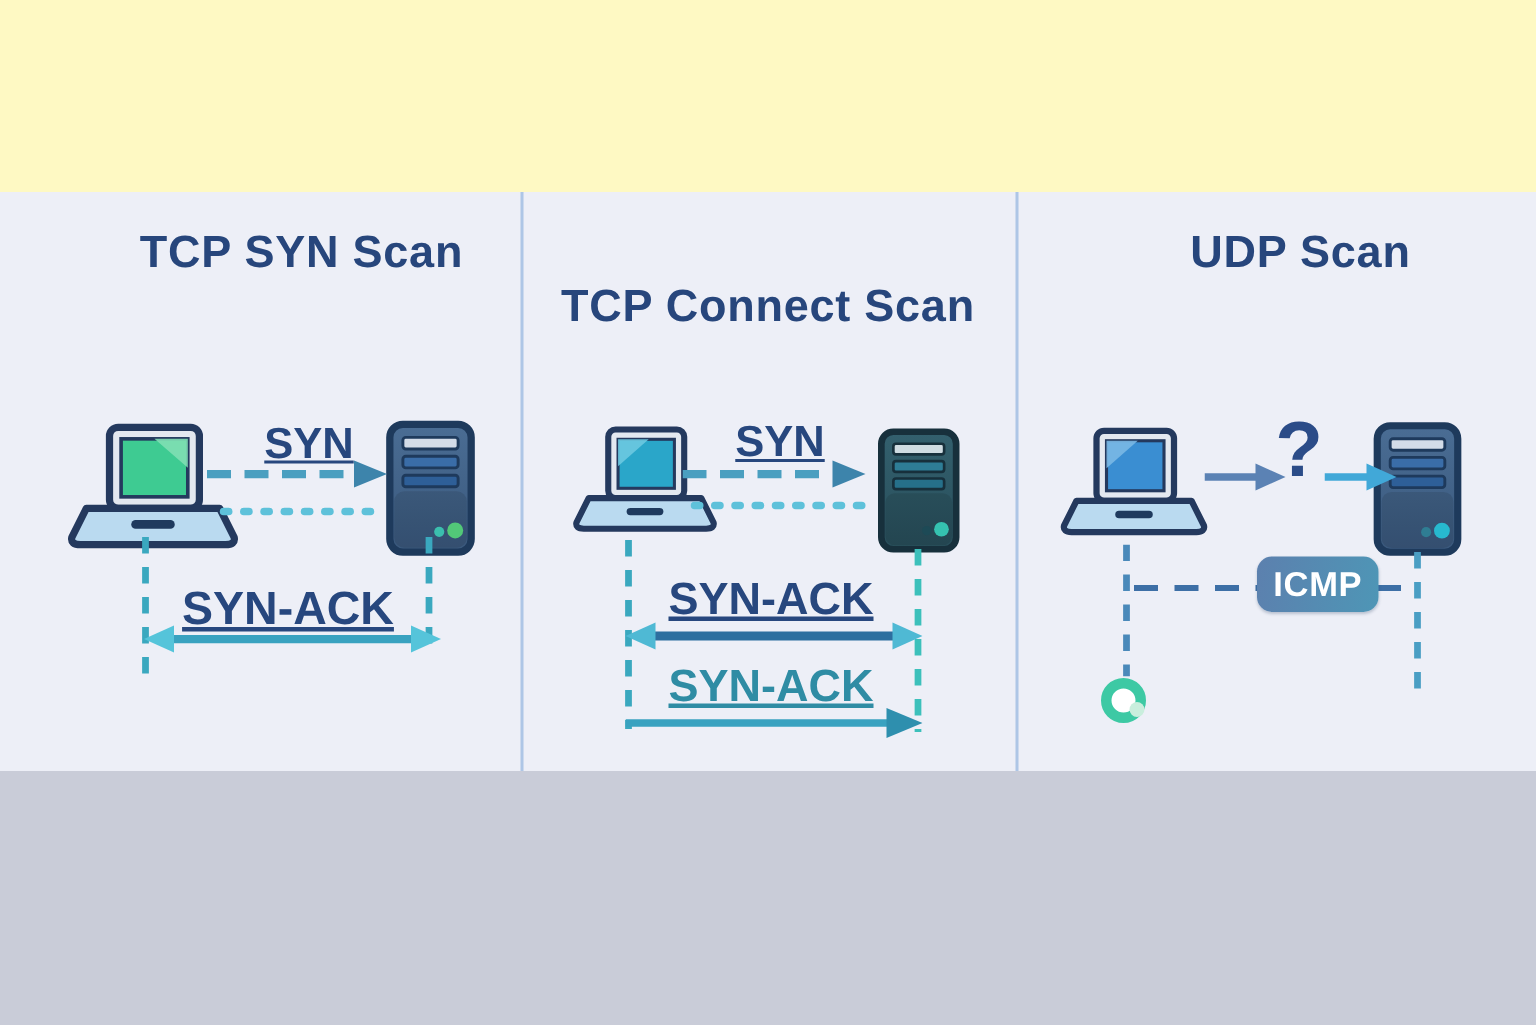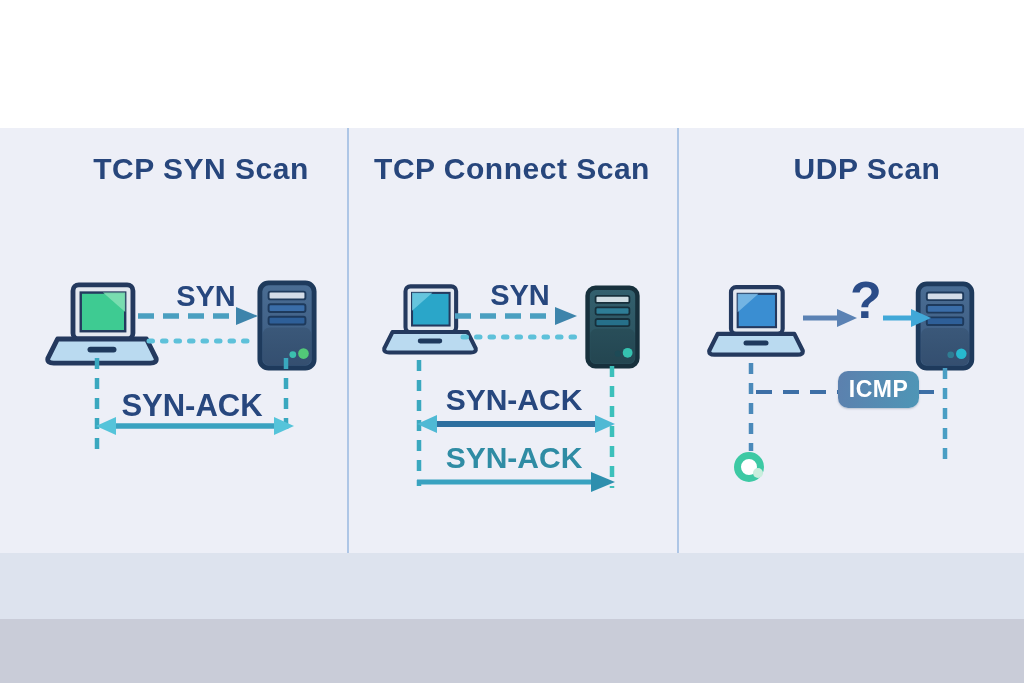--- a/index.html
+++ b/index.html
@@ -1,34 +1,34 @@
 <!DOCTYPE html>
 <html><head>
 <meta charset="utf-8">
 <style>
   html,body{margin:0;padding:0;background:#c9ccd8;}
   .stage{
-    position:relative;width:1024px;height:619px;margin:0 auto;
-    background:#ffffff;overflow:hidden;
+    position:relative;width:1024px;height:514px;margin:0 auto;
+    background:#fef9c3;overflow:hidden;
     font-family:"Liberation Sans","DejaVu Sans",sans-serif;
   }
   .panel-row{position:absolute;left:0;top:128px;width:1024px;height:425px;background:#edeff7;}
   .divider{position:absolute;top:128px;width:2px;height:425px;background:#aec6e6;}
   .divider.d1{left:347px;}
   .divider.d2{left:677px;}
   .band-footer{position:absolute;left:0;top:553px;width:1024px;height:130px;background:#dde3ee;}
   .band-footer-strip{position:absolute;left:0;top:658px;width:1024px;height:25px;background:#d6ddea;}
 
   .panel-title{
     position:absolute;top:152px;transform:translateX(-50%);
     color:#27467c;font-size:30px;font-weight:bold;letter-spacing:0.5px;white-space:nowrap;
   }
   .msg-label{
     position:absolute;transform:translateX(-50%);
-    color:#27477e;font-weight:bold;white-space:nowrap;
+    color:#27477e;font-weight:bold;white-space:nowrap;text-decoration:underline;
   }
   .msg-label.teal{color:#2f8ca4;}
   .abs{position:absolute;}
 
   .qmark{
     position:absolute;transform:translateX(-50%);
     color:#2b4c88;font-size:52px;font-weight:bold;line-height:1;
   }
   .icmp-badge{
     position:absolute;left:817px;top:371px;width:81px;height:37px;
@@ -103,21 +103,21 @@
   </svg>
 
   <div class="msg-label" style="left:192px;top:388px;font-size:31px;">SYN-ACK</div>
 
   <svg class="abs" style="left:96px;top:414px;" width="198" height="24">
     <line x1="18" y1="12" x2="180" y2="12" stroke="#39a2c0" stroke-width="5.5"></line>
     <polygon points="20,3 0,12 20,21" fill="#55c4da"></polygon>
     <polygon points="178,3 198,12 178,21" fill="#55c4da"></polygon>
   </svg>
 
-  <div class="panel-title" style="left:512px;">TCP Connect Scan</div>
+  <div class="panel-title" style="left:512px;margin-top:36px;">TCP Connect Scan</div>
 
   <svg class="abs" style="left:381px;top:282px;" width="98" height="74" viewBox="0 0 120 90">
     <rect x="30" y="5" width="62" height="56" rx="6" fill="#e3e8f0" stroke="#24395e" stroke-width="5"></rect>
     <rect x="38" y="13" width="46" height="40" fill="#2aa6c9" stroke="#24395e" stroke-width="2.5"></rect>
     <polygon points="38,13 63,13 38,35" fill="#6cc9e0" opacity="0.9"></polygon>
     <path d="M14,61 L106,61 L116,81 Q117,86 110,86 L10,86 Q3,86 4,81 Z" fill="#badaf0" stroke="#24395e" stroke-width="5" stroke-linejoin="round"></path>
     <rect x="45" y="69" width="30" height="6" rx="3" fill="#1f3a5e"></rect>
   </svg>
 
   <svg class="abs" style="left:584px;top:281px;" width="57" height="92" viewBox="0 0 64 96">

